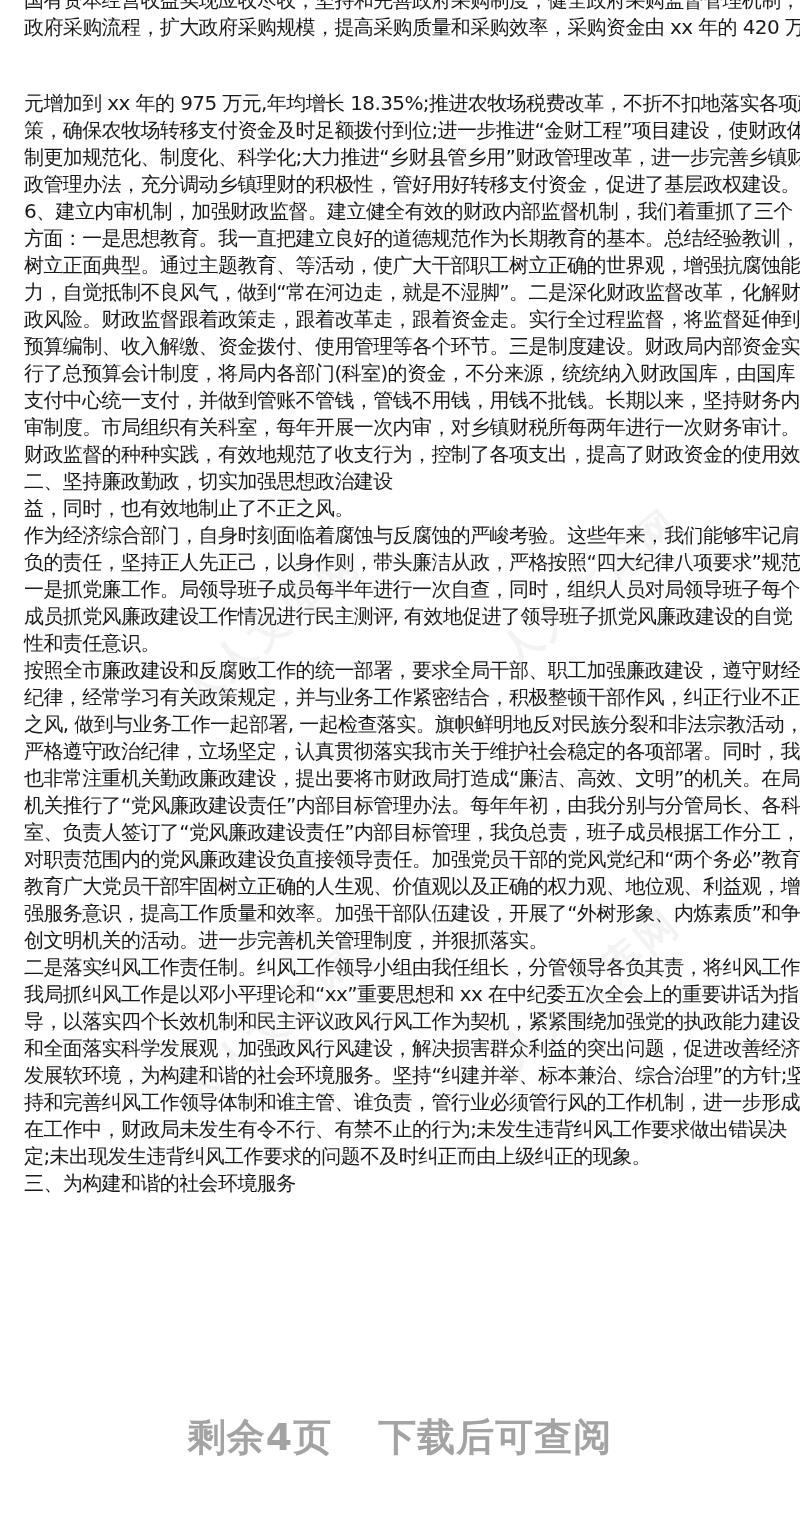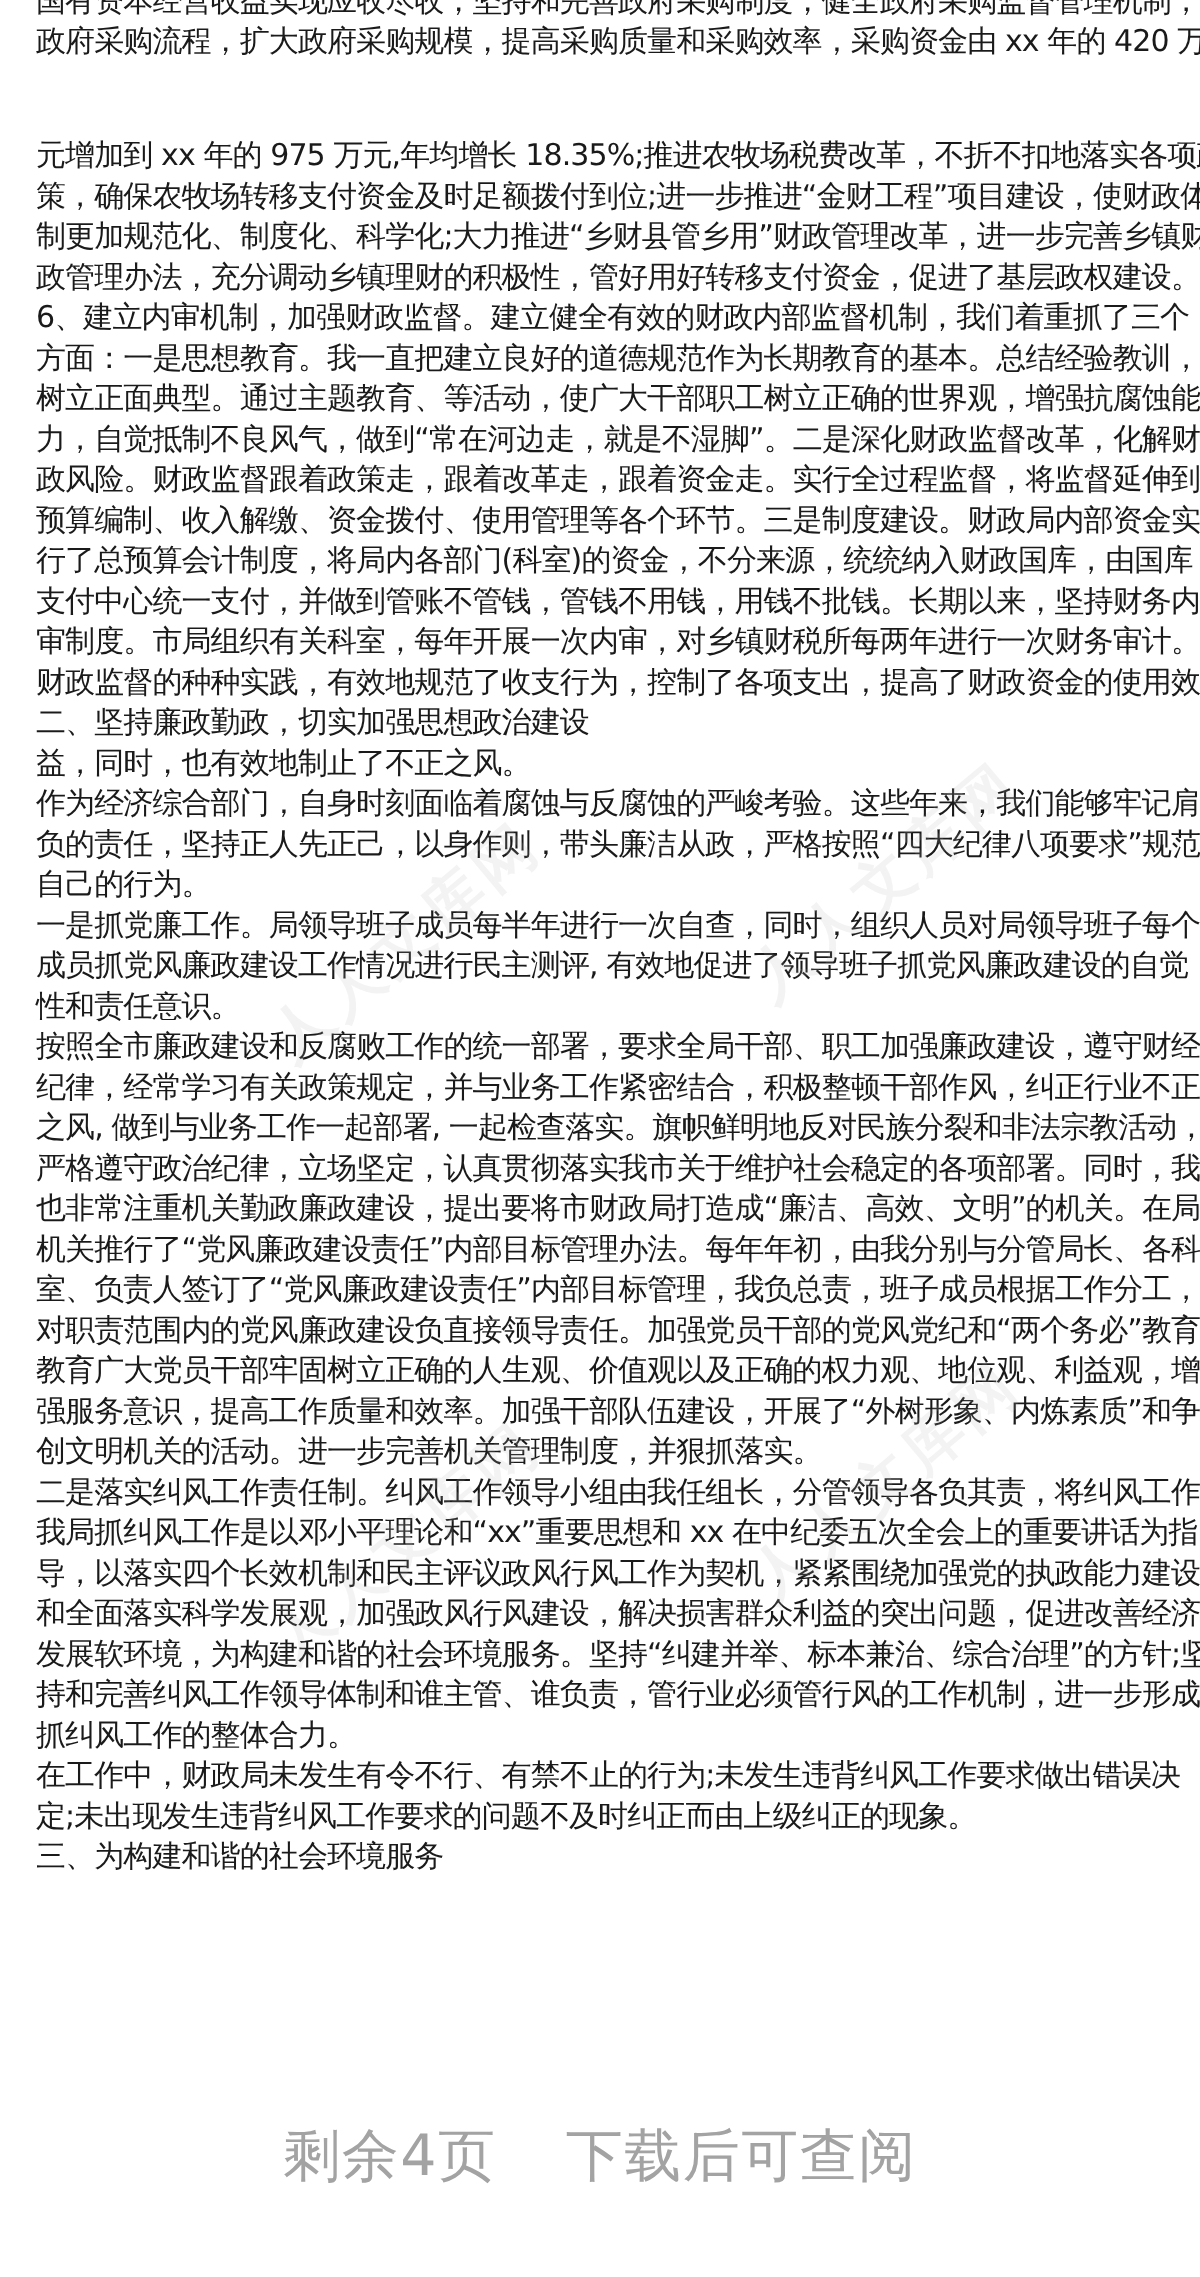--- a/index.html
+++ b/index.html
@@ -57,21 +57,21 @@
       letter-spacing: 4px;
       white-space: nowrap;
     }
     .more-banner {
       position: absolute;
       left: 0;
       top: 1412px;
       width: 800px;
       text-align: center;
       font-size: 38px;
-      font-weight: normal;
+      font-weight: bold;
       color: #a3a3a3;
       letter-spacing: 1px;
     }
     .more-banner .gap { display: inline-block; width: 46px; }
   </style>
 </head>
 <body>
 
 <div class="page">
 
@@ -92,42 +92,40 @@
       <span class="line">政风险。财政监督跟着政策走，跟着改革走，跟着资金走。实行全过程监督，将监督延伸到</span>
       <span class="line">预算编制、收入解缴、资金拨付、使用管理等各个环节。三是制度建设。财政局内部资金实</span>
       <span class="line">行了总预算会计制度，将局内各部门(科室)的资金，不分来源，统统纳入财政国库，由国库</span>
       <span class="line">支付中心统一支付，并做到管账不管钱，管钱不用钱，用钱不批钱。长期以来，坚持财务内</span>
       <span class="line">审制度。市局组织有关科室，每年开展一次内审，对乡镇财税所每两年进行一次财务审计。</span>
       <span class="line">财政监督的种种实践，有效地规范了收支行为，控制了各项支出，提高了财政资金的使用效</span>
       <span class="line last">二、坚持廉政勤政，切实加强思想政治建设</span>
       <span class="line last">益，同时，也有效地制止了不正之风。</span>
       <span class="line">作为经济综合部门，自身时刻面临着腐蚀与反腐蚀的严峻考验。这些年来，我们能够牢记肩</span>
       <span class="line">负的责任，坚持正人先正己，以身作则，带头廉洁从政，严格按照“四大纪律八项要求”规范</span>
-      <span class="line last">自己的行为。</span>
       <span class="line">一是抓党廉工作。局领导班子成员每半年进行一次自查，同时，组织人员对局领导班子每个</span>
       <span class="line">成员抓党风廉政建设工作情况进行民主测评, 有效地促进了领导班子抓党风廉政建设的自觉</span>
       <span class="line last">性和责任意识。</span>
       <span class="line">按照全市廉政建设和反腐败工作的统一部署，要求全局干部、职工加强廉政建设，遵守财经</span>
       <span class="line">纪律，经常学习有关政策规定，并与业务工作紧密结合，积极整顿干部作风，纠正行业不正</span>
       <span class="line">之风, 做到与业务工作一起部署, 一起检查落实。旗帜鲜明地反对民族分裂和非法宗教活动，</span>
       <span class="line">严格遵守政治纪律，立场坚定，认真贯彻落实我市关于维护社会稳定的各项部署。同时，我</span>
       <span class="line">也非常注重机关勤政廉政建设，提出要将市财政局打造成“廉洁、高效、文明”的机关。在局</span>
       <span class="line">机关推行了“党风廉政建设责任”内部目标管理办法。每年年初，由我分别与分管局长、各科</span>
       <span class="line">室、负责人签订了“党风廉政建设责任”内部目标管理，我负总责，班子成员根据工作分工，</span>
       <span class="line">对职责范围内的党风廉政建设负直接领导责任。加强党员干部的党风党纪和“两个务必”教育，</span>
       <span class="line">教育广大党员干部牢固树立正确的人生观、价值观以及正确的权力观、地位观、利益观，增</span>
       <span class="line">强服务意识，提高工作质量和效率。加强干部队伍建设，开展了“外树形象、内炼素质”和争</span>
       <span class="line last">创文明机关的活动。进一步完善机关管理制度，并狠抓落实。</span>
       <span class="line">二是落实纠风工作责任制。纠风工作领导小组由我任组长，分管领导各负其责，将纠风工作</span>
       <span class="line">我局抓纠风工作是以邓小平理论和“xx”重要思想和  xx  在中纪委五次全会上的重要讲话为指</span>
       <span class="line">导，以落实四个长效机制和民主评议政风行风工作为契机，紧紧围绕加强党的执政能力建设</span>
       <span class="line">和全面落实科学发展观，加强政风行风建设，解决损害群众利益的突出问题，促进改善经济</span>
       <span class="line">发展软环境，为构建和谐的社会环境服务。坚持“纠建并举、标本兼治、综合治理”的方针;坚</span>
       <span class="line">持和完善纠风工作领导体制和谁主管、谁负责，管行业必须管行风的工作机制，进一步形成</span>
-      <span class="line last">抓纠风工作的整体合力。</span>
       <span class="line">在工作中，财政局未发生有令不行、有禁不止的行为;未发生违背纠风工作要求做出错误决</span>
       <span class="line last">定;未出现发生违背纠风工作要求的问题不及时纠正而由上级纠正的现象。</span>
       <span class="line last">三、为构建和谐的社会环境服务</span>
     </div>
 
   <div class="watermark-layer">
     <div class="wm" style="left:160px; top:600px;">人人文库网</div>
     <div class="wm" style="left:480px; top:560px;">人人文库网</div>
     <div class="wm" style="left:160px; top:1000px;">人人文库网</div>
     <div class="wm" style="left:480px; top:960px;">人人文库网</div>

